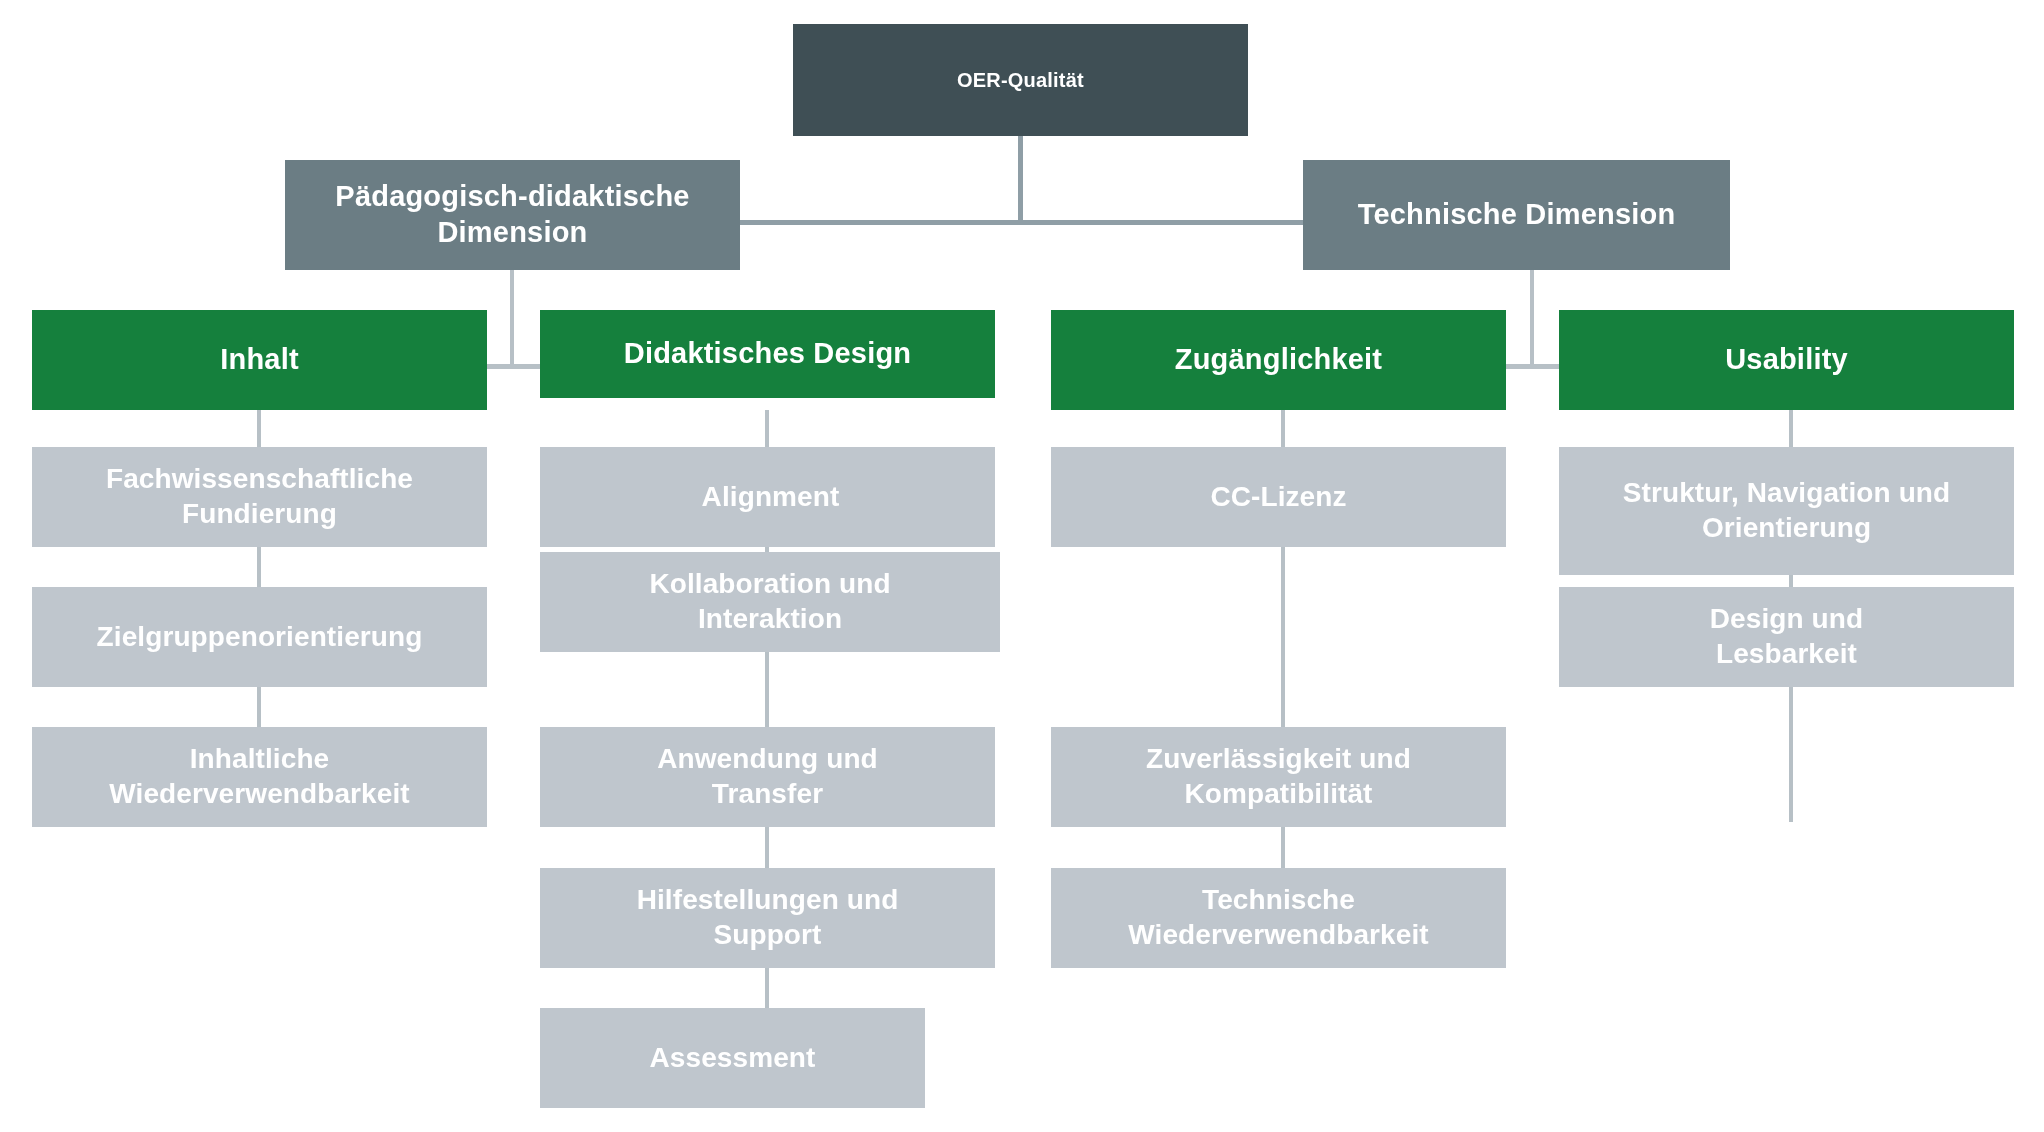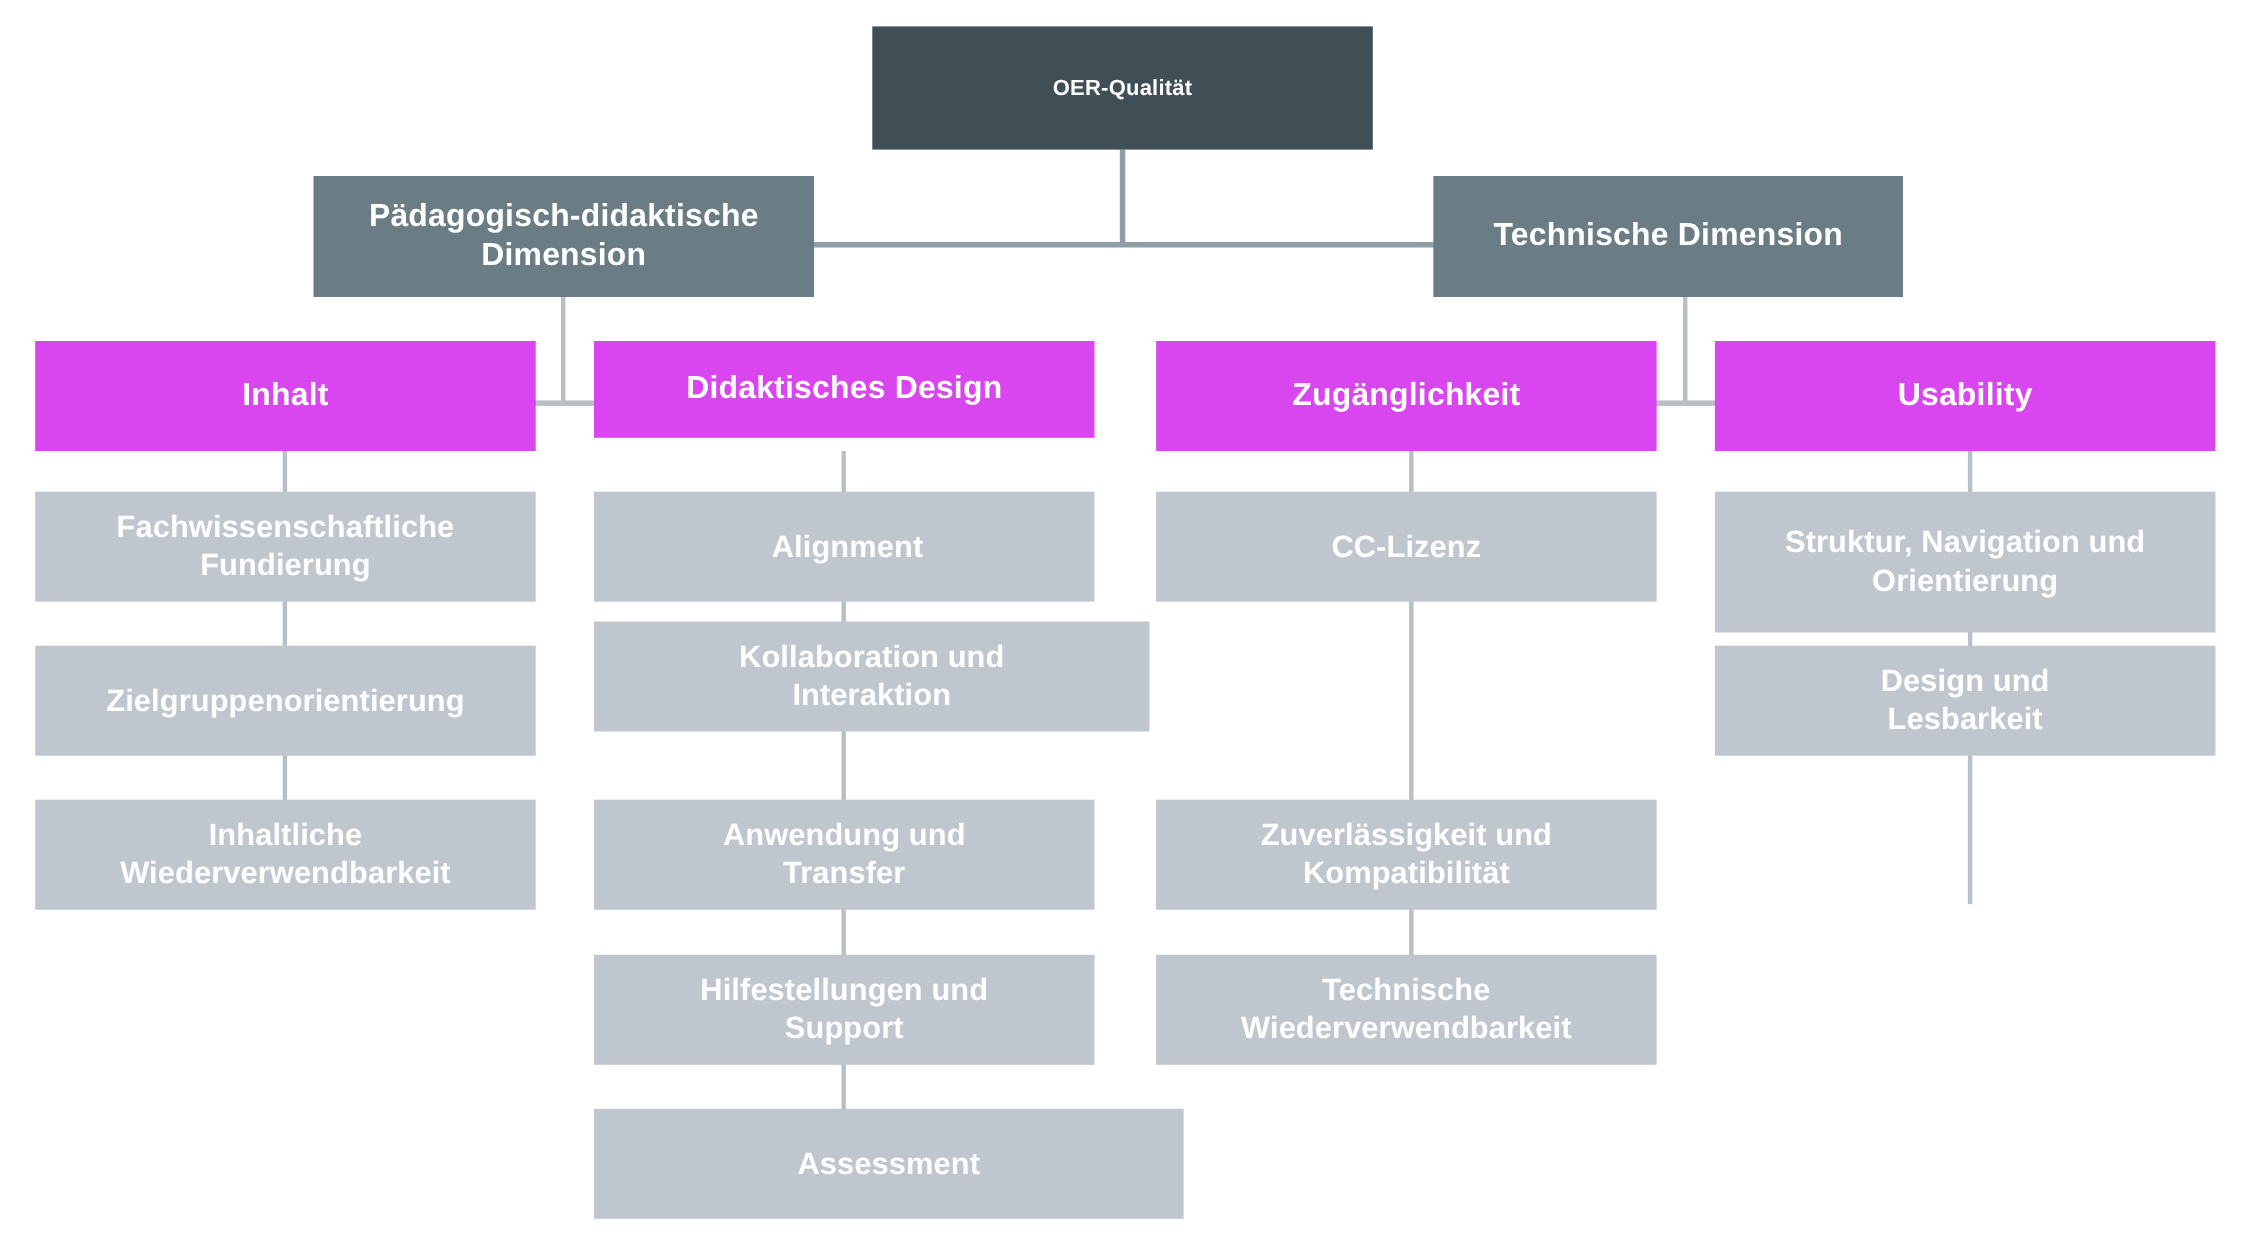--- a/index.html
+++ b/index.html
@@ -27,21 +27,21 @@
     color: #ffffff;
     font-weight: bold;
     line-height: 1.24;
     box-sizing: border-box;
     padding: 4px 10px;
     z-index: 3;
     white-space: pre-line;
   }
   .lvl1 { background: #3f4f55; font-size: 20px; letter-spacing: 0.2px; }
   .lvl2 { background: #6b7d84; font-size: 29px; letter-spacing: 0.2px; }
-  .lvl3 { background: #d946ef; font-size: 29px; letter-spacing: 0.2px; }
+  .lvl3 { background: #15803d; font-size: 29px; letter-spacing: 0.2px; }
   .lvl4 { background: #bfc6cd; font-size: 28px; letter-spacing: 0.1px; }
 
   .conn {
     position: absolute;
     background: #b7c0c6;
     z-index: 1;
   }
   .conn.dark { background: #8f9ea6; }
   .conn.v { width: 4px; }
   .conn.h { height: 4px; }
@@ -82,27 +82,27 @@
   <div class="node lvl3" style="left:1051px; top:310px; width:455px; height:100px;">Zugänglichkeit</div>
   <div class="node lvl3" style="left:1559px; top:310px; width:455px; height:100px;">Usability</div>
 
   <div class="node lvl4" style="left:32px; top:447px; width:455px; height:100px;">Fachwissenschaftliche
 Fundierung</div>
   <div class="node lvl4" style="left:32px; top:587px; width:455px; height:100px;">Zielgruppenorientierung</div>
   <div class="node lvl4" style="left:32px; top:727px; width:455px; height:100px;">Inhaltliche
 Wiederverwendbarkeit</div>
 
   <div class="node lvl4" style="left:540px; top:447px; width:455px; height:100px;padding-left:16px;">Alignment</div>
-  <div class="node lvl4" style="left:540px; top:565px; width:505px; height:100px;">Kollaboration und
+  <div class="node lvl4" style="left:540px; top:552px; width:460px; height:100px;">Kollaboration und
 Interaktion</div>
   <div class="node lvl4" style="left:540px; top:727px; width:455px; height:100px;">Anwendung und
 Transfer</div>
   <div class="node lvl4" style="left:540px; top:868px; width:455px; height:100px;">Hilfestellungen und
 Support</div>
-  <div class="node lvl4" style="left:540px; top:1008px; width:536px; height:100px;">Assessment</div>
+  <div class="node lvl4" style="left:540px; top:1008px; width:385px; height:100px;">Assessment</div>
 
   <div class="node lvl4" style="left:1051px; top:447px; width:455px; height:100px;">CC-Lizenz</div>
   <div class="node lvl4" style="left:1051px; top:727px; width:455px; height:100px;">Zuverlässigkeit und
 Kompatibilität</div>
   <div class="node lvl4" style="left:1051px; top:868px; width:455px; height:100px;">Technische
 Wiederverwendbarkeit</div>
 
   <div class="node lvl4" style="left:1559px; top:447px; width:455px; height:128px;">Struktur, Navigation und
 Orientierung</div>
   <div class="node lvl4" style="left:1559px; top:587px; width:455px; height:100px;">Design und

